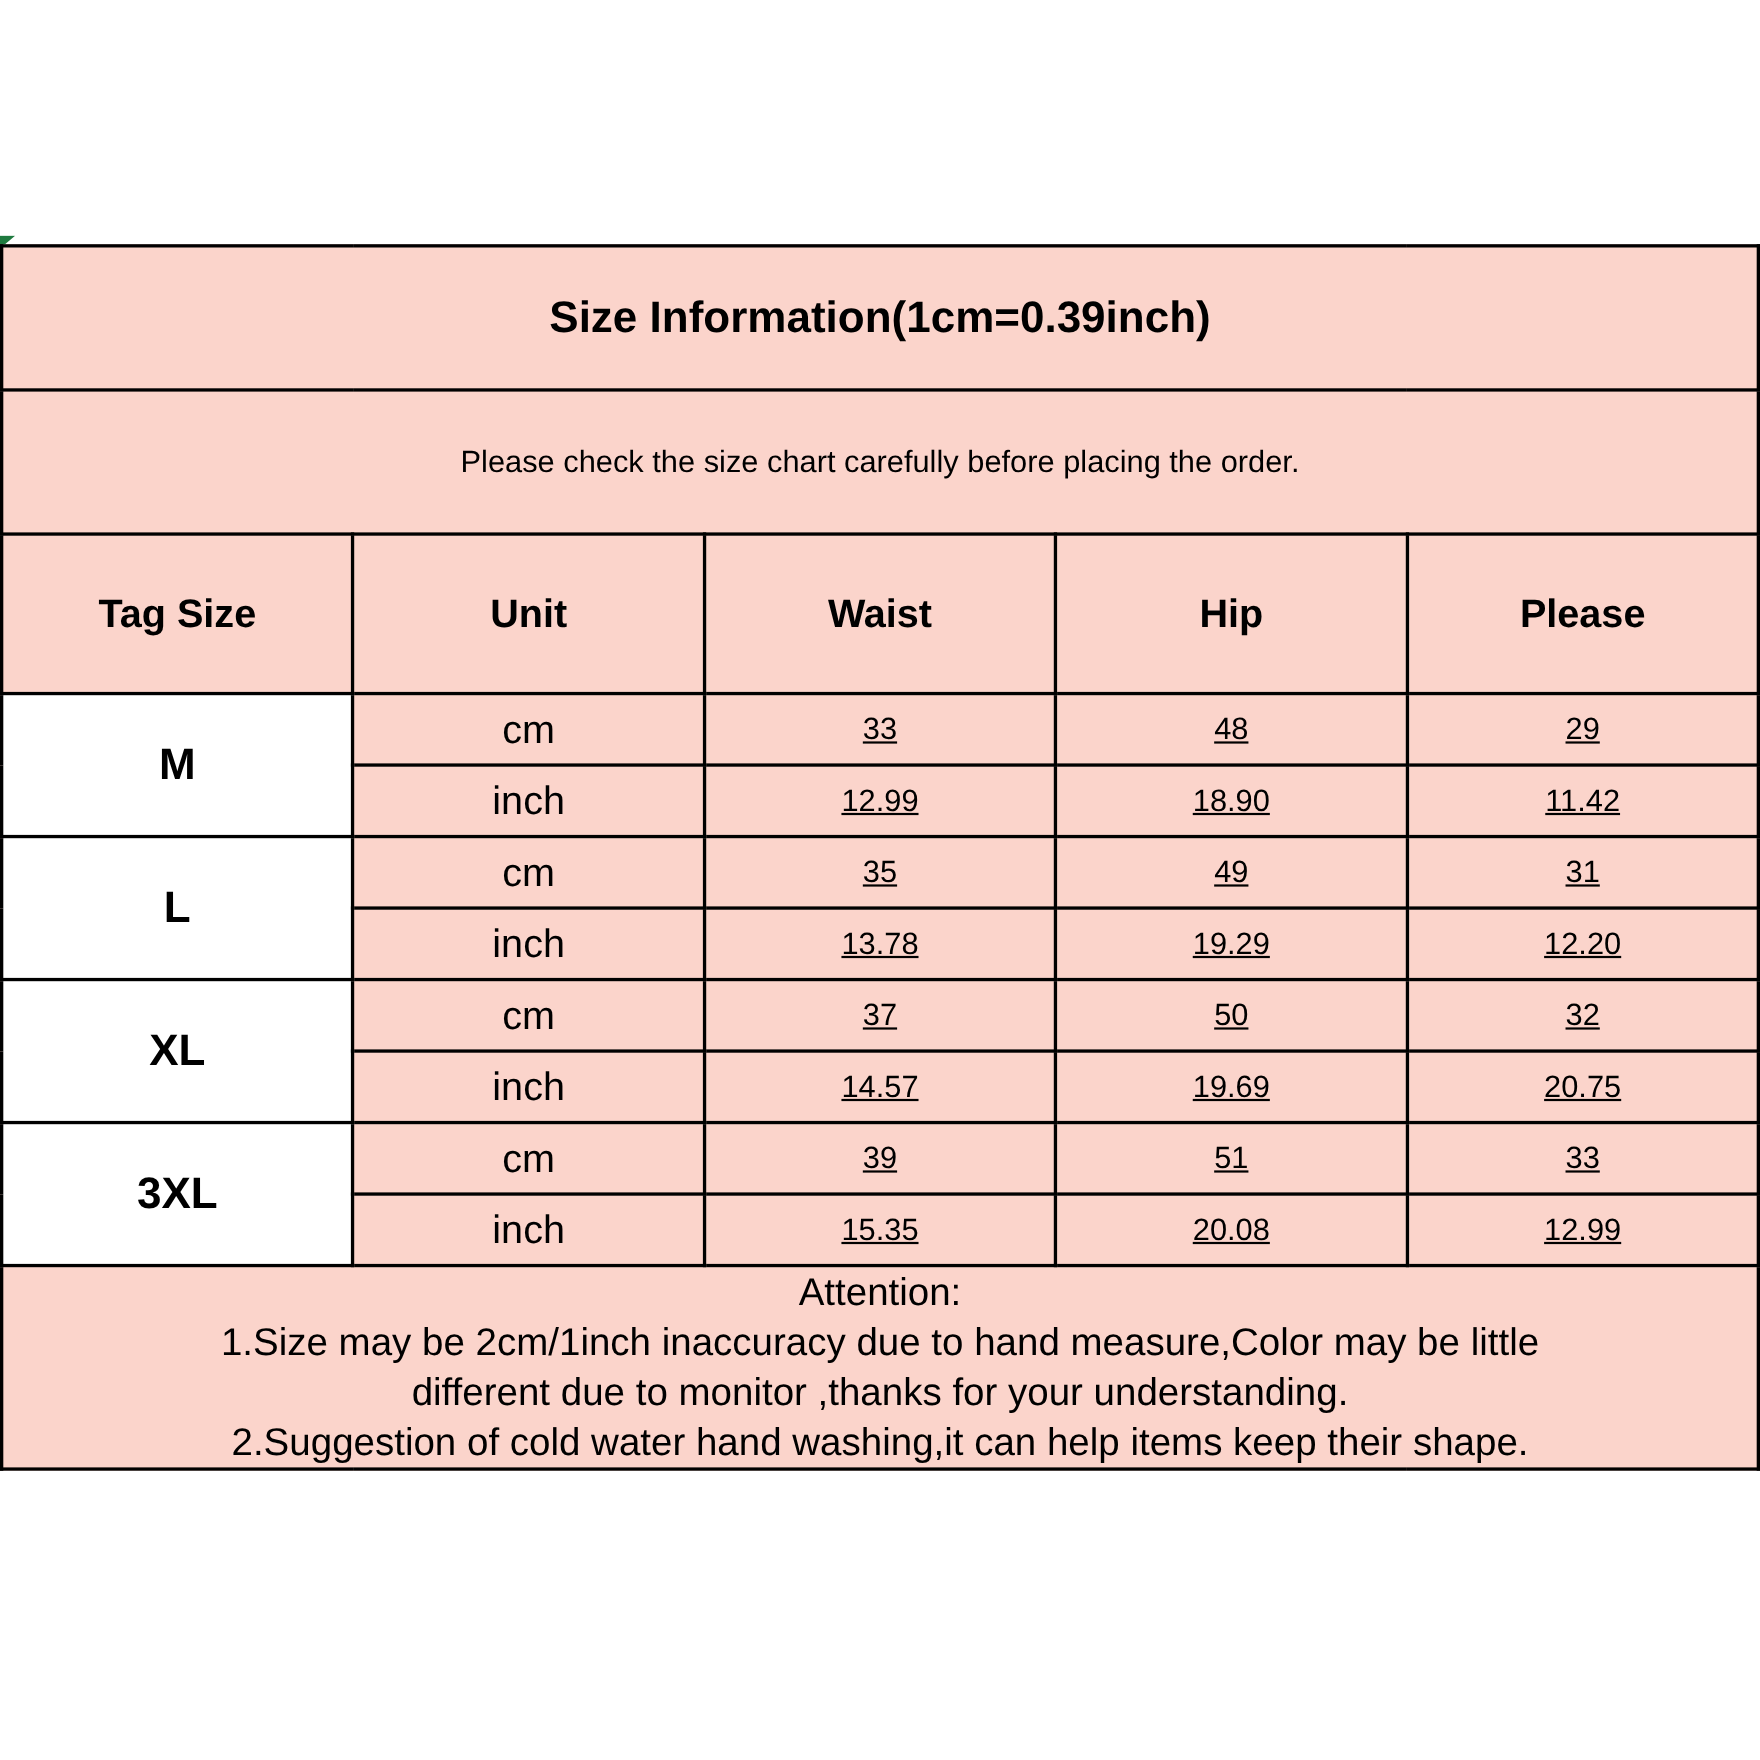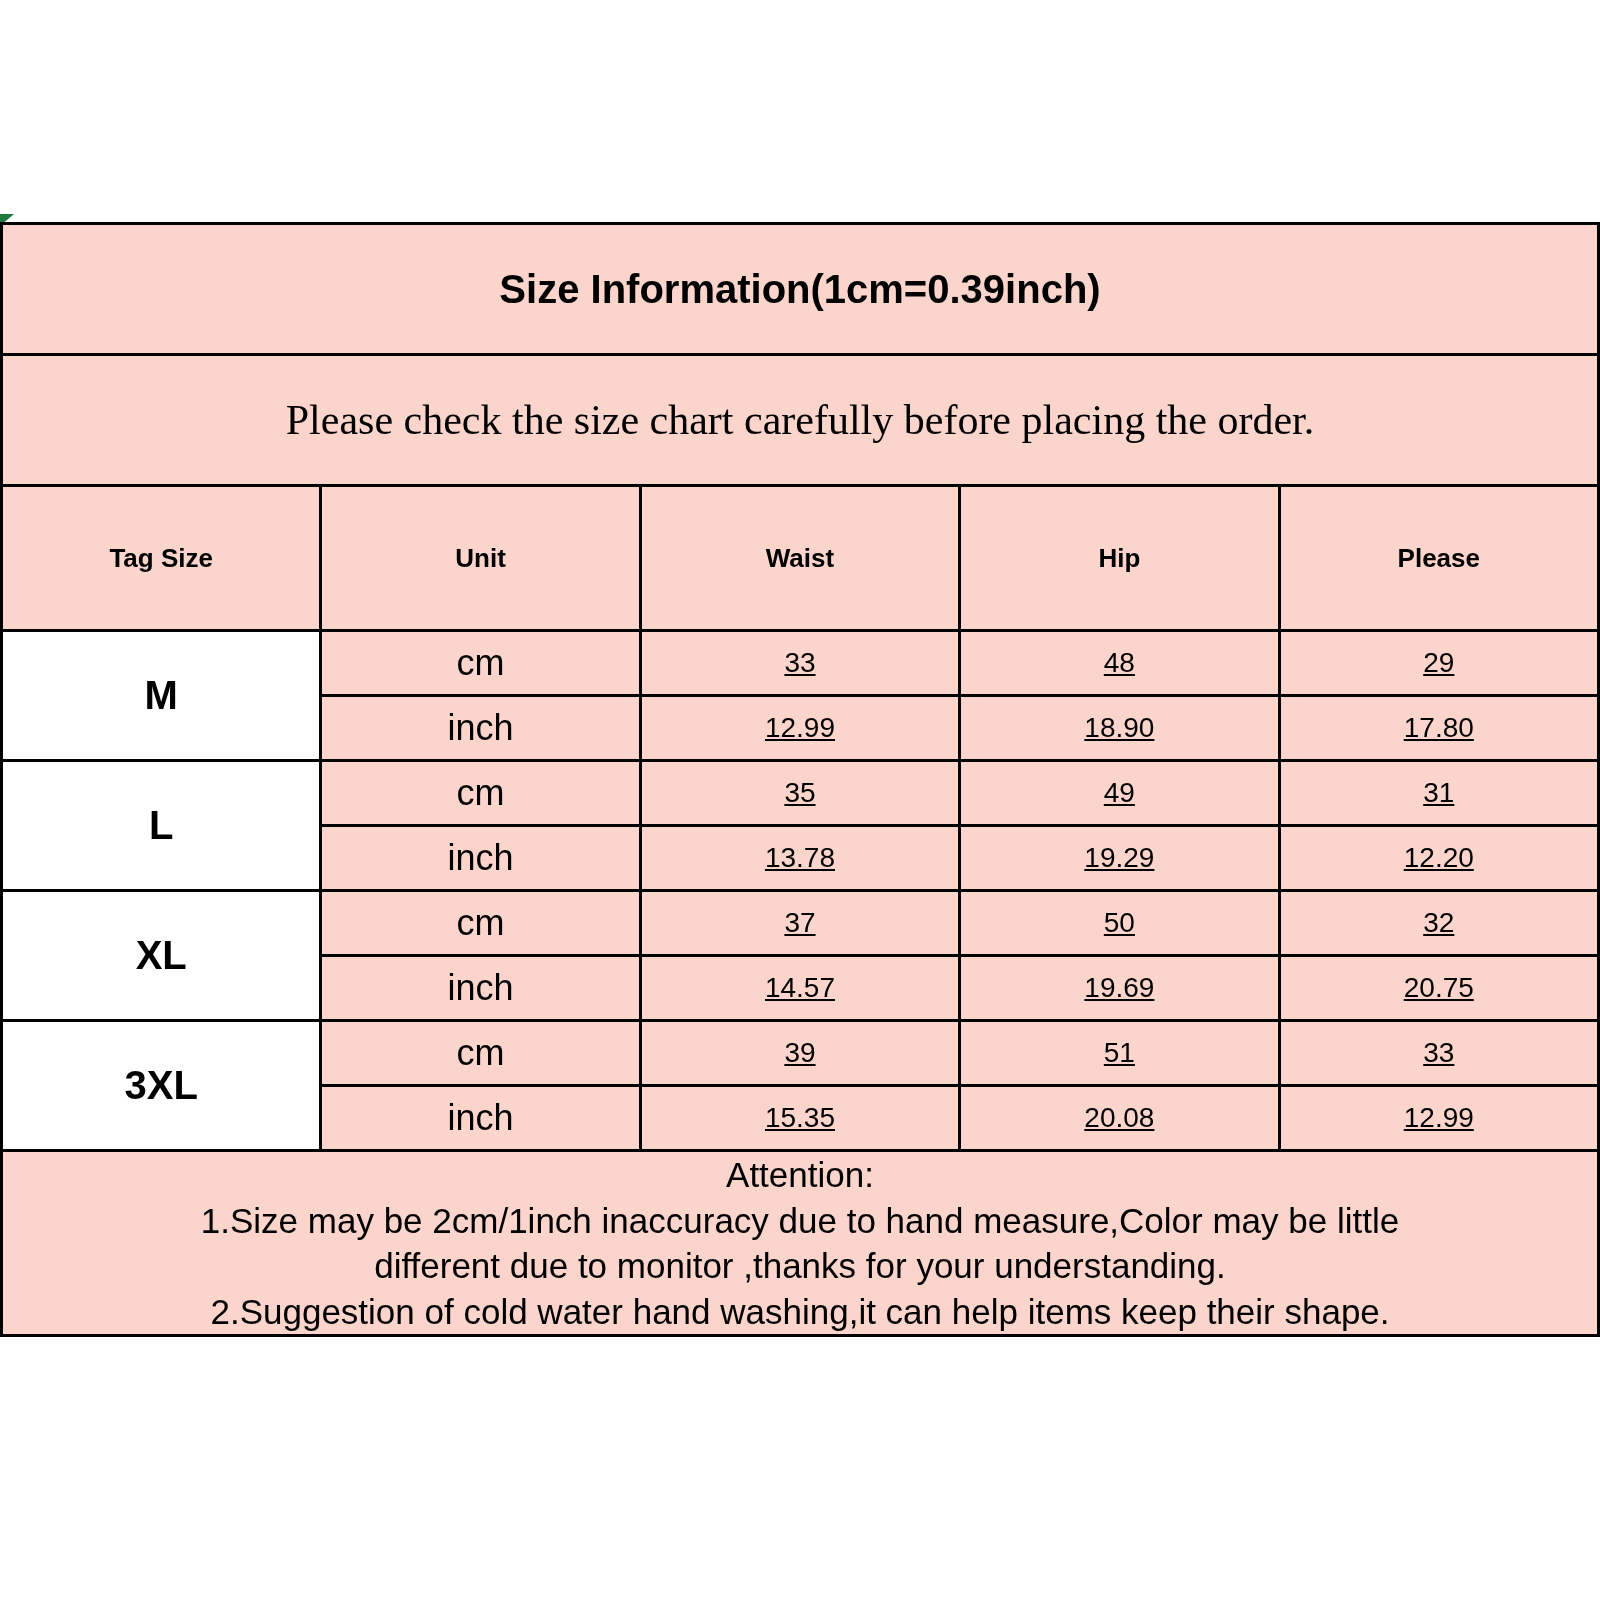--- a/index.html
+++ b/index.html
@@ -41,27 +41,26 @@
     border: 3px solid #000000;
   }
   .title-cell {
     height: 128px;
     font-size: 40px;
     font-weight: bold;
     letter-spacing: 0px;
   }
   .subtitle-cell {
     height: 128px;
-    font-size: 42px;
+    font-size: 28px;
     font-weight: normal;
-    font-family: Liberation Serif, serif;
   }
   .head-cell {
     height: 142px;
-    font-size: 26px;
+    font-size: 36px;
     font-weight: bold;
   }
   .size-cell {
     font-size: 40px;
     font-weight: bold;
     background: #ffffff;
     height: 124px;
   }
   .unit-cell {
     font-size: 36px;
@@ -129,21 +128,21 @@
         <td class="size-cell" rowspan="2">M</td>
         <td class="unit-cell">cm</td>
         <td class="val-cell">33</td>
         <td class="val-cell">48</td>
         <td class="val-cell">29</td>
       </tr>
       <tr class="row-inch">
         <td class="unit-cell">inch</td>
         <td class="val-cell">12.99</td>
         <td class="val-cell">18.90</td>
-        <td class="val-cell">17.80</td>
+        <td class="val-cell">11.42</td>
       </tr>
 
       <tr class="row-cm">
         <td class="size-cell" rowspan="2">L</td>
         <td class="unit-cell">cm</td>
         <td class="val-cell">35</td>
         <td class="val-cell">49</td>
         <td class="val-cell">31</td>
       </tr>
       <tr class="row-inch">

